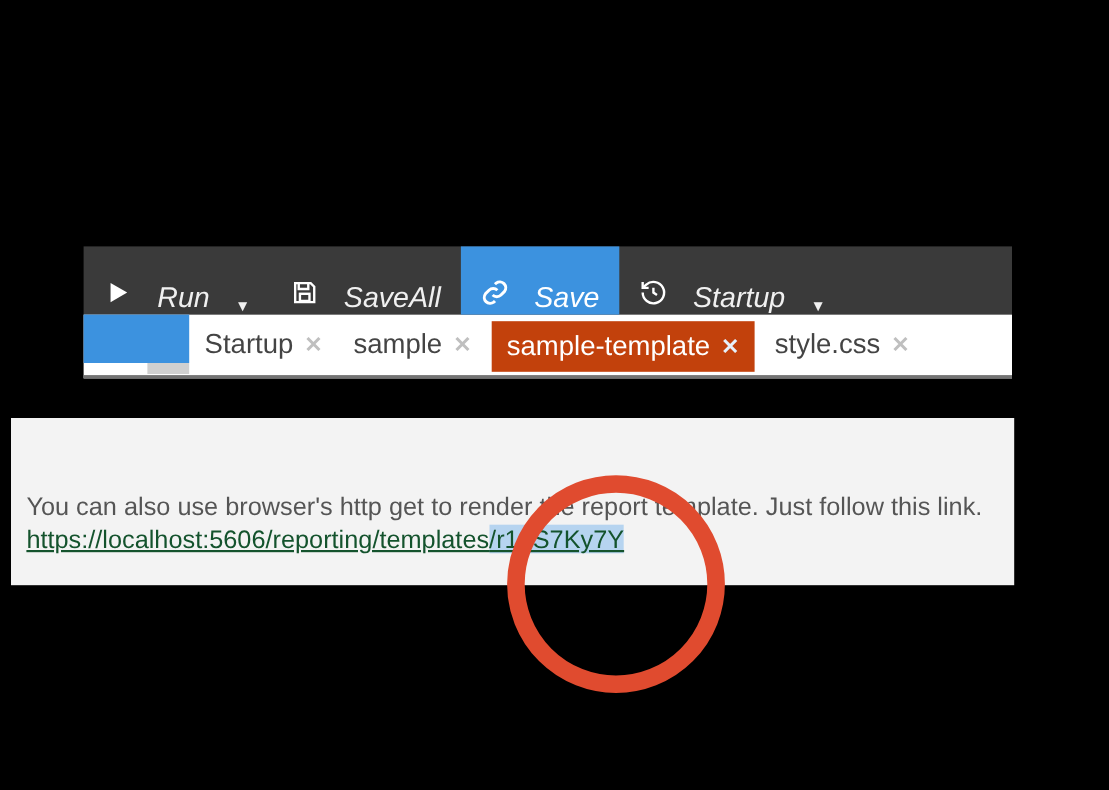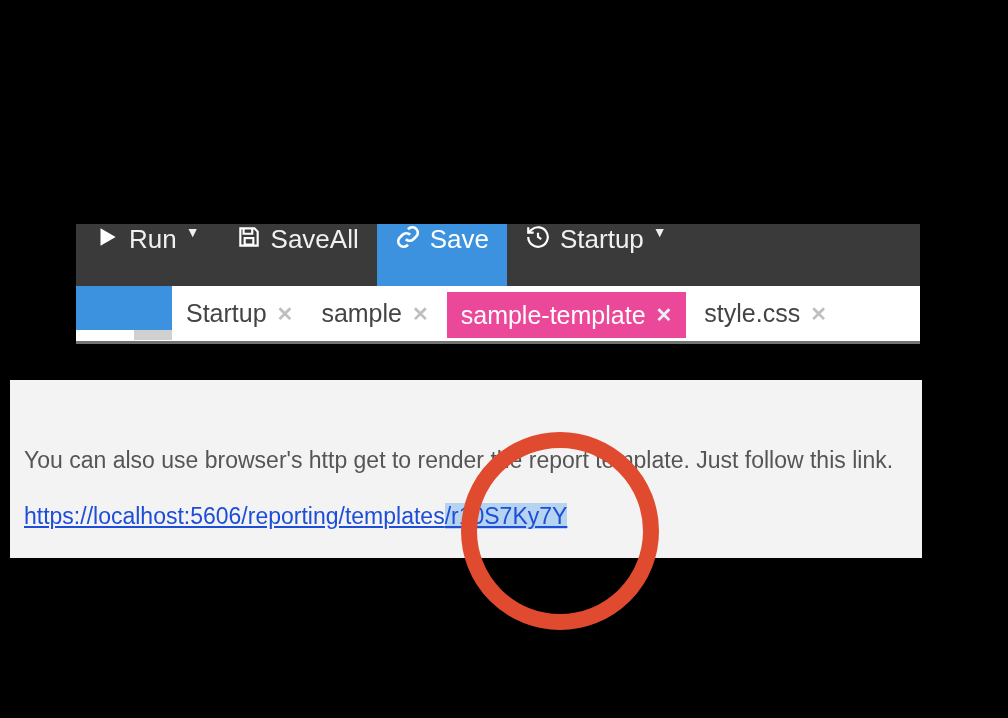--- a/index.html
+++ b/index.html
@@ -18,27 +18,28 @@
     width: 844px;
   }
   .toolbar {
     display: flex;
     align-items: stretch;
     background: #3a3a3a;
     height: 62px;
   }
   .toolbar-btn {
     display: flex;
-    align-items: flex-start;
+    align-items: flex-end;
     padding: 0 18px;
     font-size: 26px;
     color: #f0f0f0;
     cursor: pointer;
-    gap: 9px;
+    gap: 23px;
     white-space: nowrap;
+    font-style: italic;
   }
   .toolbar-btn.active {
     background: #3c92df;
     color: #fff;
   }
   .toolbar-btn .caret {
     font-size: 14px;
   }
   .tabbar {
     display: flex;
@@ -69,21 +70,21 @@
   .tab {
     display: flex;
     align-items: center;
     padding: 0 14px;
     font-size: 25px;
     color: #444;
     gap: 10px;
     cursor: pointer;
   }
   .tab.active {
-    background: #ec4899;
+    background: #c2410c;
     color: #fff;
     margin: 6px 4px;
     height: 46px;
   }
   .tab .close {
     color: #bfbfbf;
     font-size: 20px;
     font-weight: bold;
   }
   .tab.active .close {
@@ -96,22 +97,21 @@
     width: 912px;
     background: #f3f3f3;
     padding: 64px 14px 28px 14px;
     font-size: 23px;
     color: #555;
     font-weight: 300;
   }
   .info-text { line-height: 1.45; }
   .info-link {
     display: inline-block;
-    margin-top: 26px;
-    color: #1d4ed8;
+    color: #14532d;
     text-decoration: underline;
     font-size: 23px;
     font-weight: 300;
   }
   .info-link .selected {
     background: #b6d4f0;
   }
   .annotation-circle {
     position: absolute;
     left: 461px;

